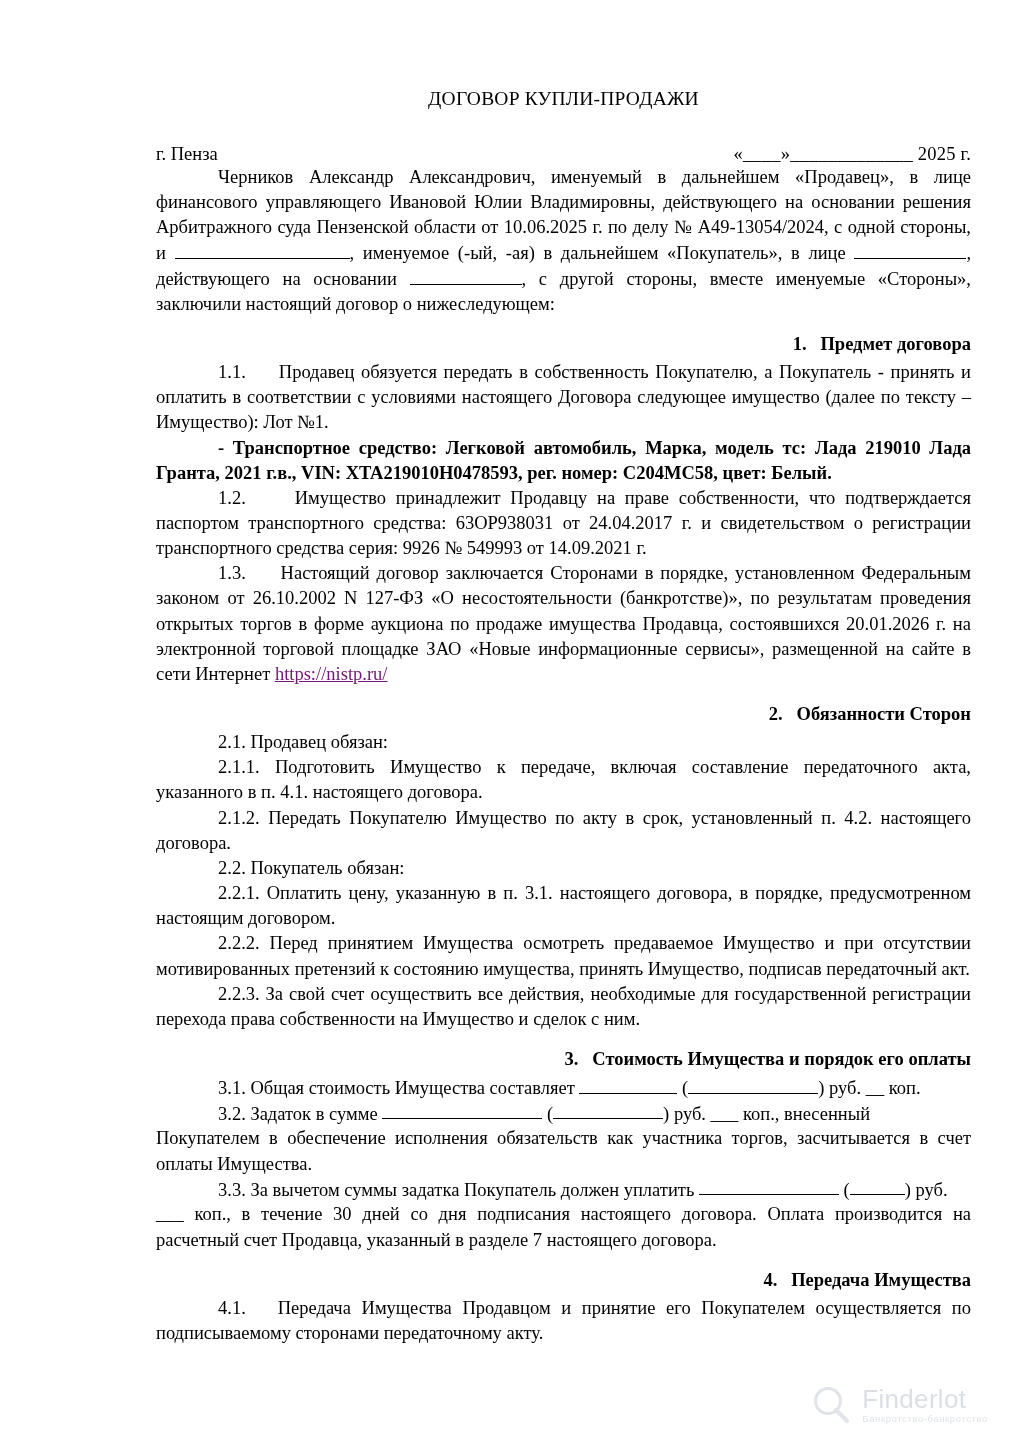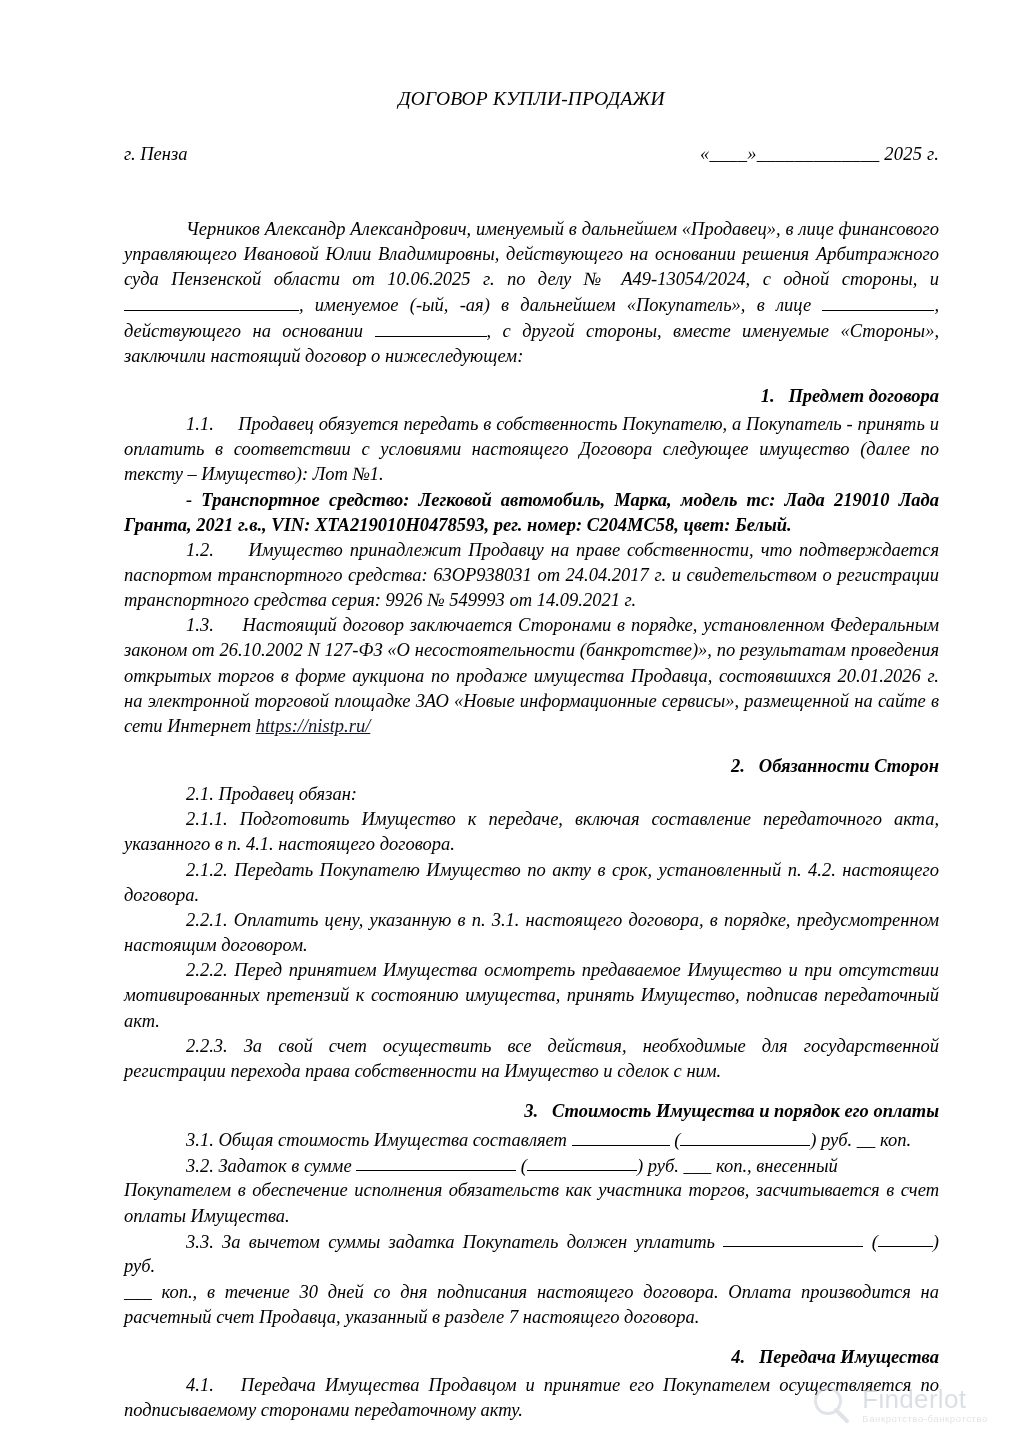--- a/index.html
+++ b/index.html
@@ -14,37 +14,35 @@
   .page {
     position: relative;
     width: 1024px;
     height: 1448px;
     background: #ffffff;
     overflow: hidden;
     box-sizing: border-box;
   }
   .sheet {
     position: absolute;
-    left: 124px;
+    left: 156px;
     top: 88px;
     width: 815px;
-    font-style: italic;
   }
   .doc-title {
     text-align: center;
     font-size: 19.5px;
     letter-spacing: 0.2px;
     margin: 0 0 34px 0;
   }
   .city-row {
     display: flex;
     justify-content: space-between;
     align-items: baseline;
     font-size: 18.5px;
-    margin-bottom: 52px;
   }
   .city-row .city {
     white-space: nowrap;
   }
   .city-row .date {
     white-space: nowrap;
     letter-spacing: 0.2px;
   }
   p {
     margin: 0;
@@ -71,21 +69,21 @@
   .bold {
     font-weight: bold;
   }
   .blank {
     display: inline-block;
     border-bottom: 1px solid #000;
     height: 0.95em;
     vertical-align: baseline;
   }
   a.link {
-    color: #0f172a;
+    color: #701a75;
     text-decoration: underline;
   }
 
   
   .watermark {
     position: absolute;
     right: 36px;
     bottom: 22px;
     display: flex;
     align-items: center;
@@ -164,20 +162,24 @@
       <span>2.1.</span>
       <span>Продавец обязан:</span>
     </p>
     <p class="indent">
       <span>2.1.1.</span>
       <span>Подготовить Имущество к передаче, включая составление передаточного акта, указанного в п.  4.1. настоящего договора.</span>
     </p>
     <p class="indent">
       <span>2.1.2.</span>
       <span>Передать Покупателю Имущество по акту в срок, установленный п. 4.2. настоящего договора.</span>
+    </p>
+    <p class="indent">
+      <span>2.2.</span>
+      <span>Покупатель обязан:</span>
     </p>
     <p class="indent">
       <span>2.2.1.</span>
       <span>Оплатить цену, указанную в п. 3.1. настоящего договора, в порядке, предусмотренном настоящим договором.</span>
     </p>
     <p class="indent">
       <span>2.2.2.</span>
       <span>Перед принятием Имущества осмотреть предаваемое Имущество и при отсутствии мотивированных претензий к состоянию имущества, принять Имущество, подписав передаточный акт.</span>
     </p>
     <p class="indent">

